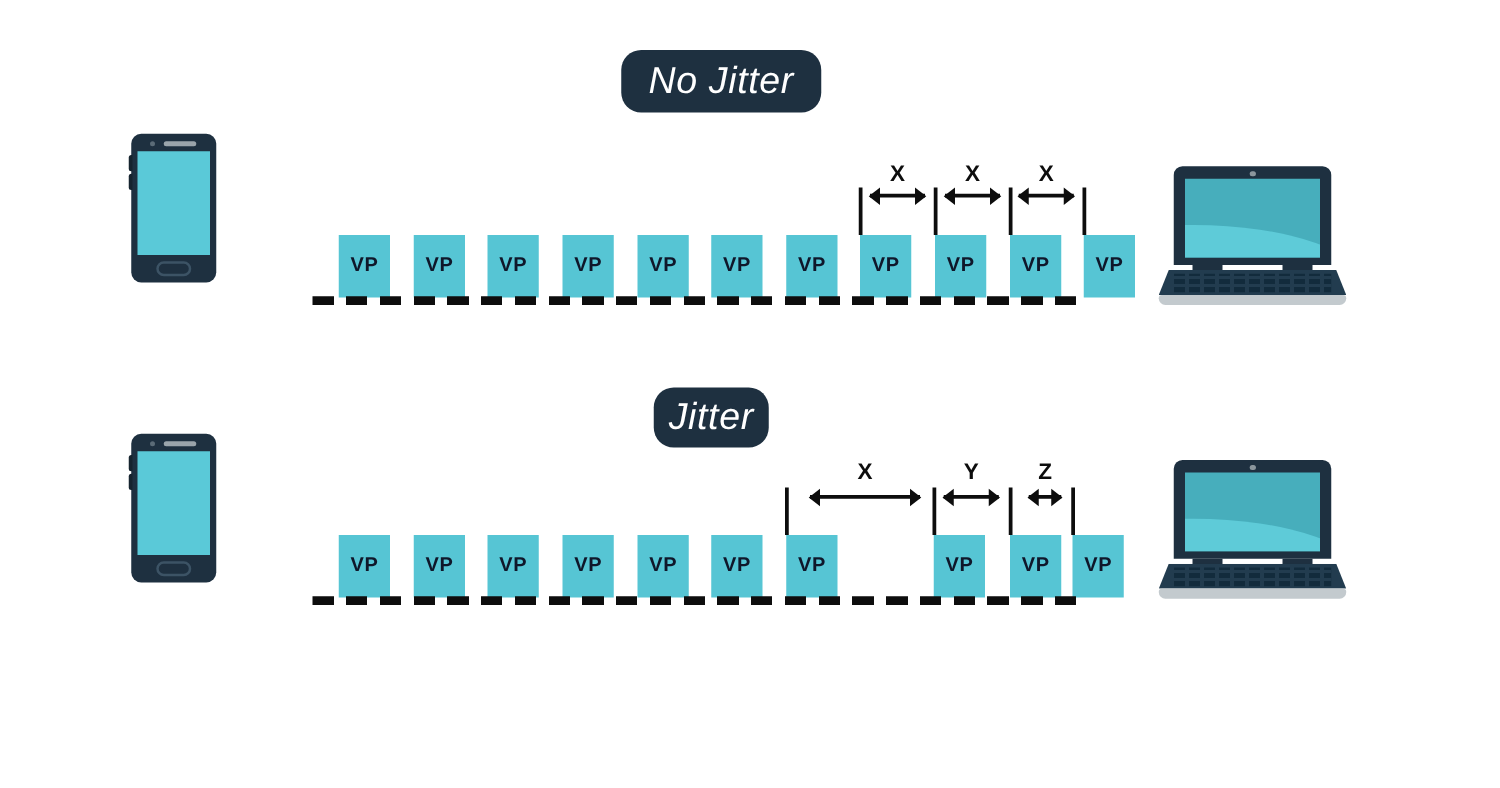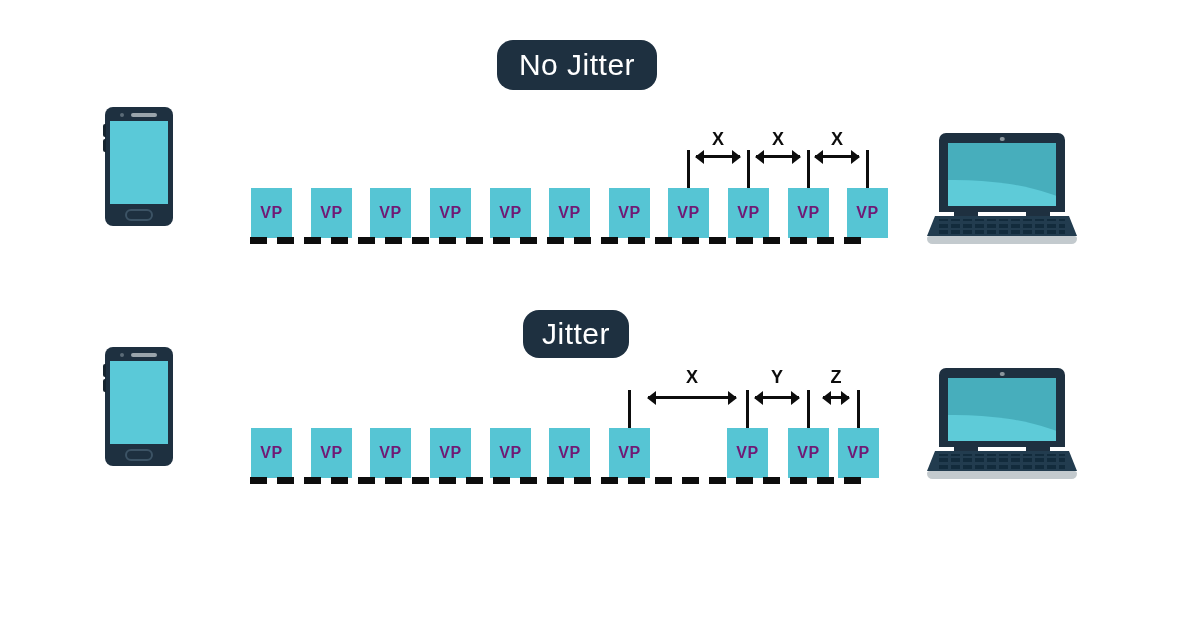--- a/index.html
+++ b/index.html
@@ -2,25 +2,25 @@
 <html><head>
 <meta charset="utf-8">
 <style>
   * { margin:0; padding:0; box-sizing:border-box; }
   html,body { background:#ffffff; }
   body { font-family:"Liberation Sans","DejaVu Sans",sans-serif; }
   .canvas { position:relative; width:1200px; height:630px; background:#ffffff; overflow:hidden; margin:0 auto; }
 
   
   .badge { position:absolute; background:#1e3040; color:#ffffff; display:flex; align-items:center; justify-content:center; white-space:nowrap; }
-  .title-badge { border-radius:16px; font-size:30px; font-weight:500; letter-spacing:0.5px; }
+  .title-badge { border-radius:16px; font-size:30px; font-weight:500; letter-spacing:0.5px;font-style:italic; }
   .caption-badge { border-radius:13px; font-size:16.5px; font-weight:400; }
 
   
-  .vp { position:absolute; width:41px; height:50px; background:#56c5d4; color:#701a75; font-weight:bold; font-size:16px; letter-spacing:0.5px; display:flex; align-items:center; justify-content:center; }
+  .vp { position:absolute; width:41px; height:50px; background:#56c5d4; color:#0f172a; font-weight:bold; font-size:16px; letter-spacing:0.5px; display:flex; align-items:center; justify-content:center;margin-left:20px; }
 
   
   .dashline { position:absolute; height:7px; width:620px; left:250px;
     background:repeating-linear-gradient(90deg,#0d0d0d 0 17px,transparent 17px 27px); }
 
   
   .tick { position:absolute; width:3px; height:38px; background:#0d0d0d; }
   .harrow { position:absolute; height:3px; background:#0d0d0d; }
   .harrow::before { content:""; position:absolute; left:-1px; top:-5.5px; width:0; height:0;
     border-right:9px solid #0d0d0d; border-top:7px solid transparent; border-bottom:7px solid transparent; }
@@ -100,21 +100,21 @@
     <div class="lt-screen">
       <div class="lt-cam"></div>
       <div class="lt-display"></div>
     </div>
     <div class="lt-hinge h1"></div>
     <div class="lt-hinge h2"></div>
     <div class="lt-deck"></div>
     <div class="lt-bar"></div>
   </div>
 
-  <div class="badge title-badge" style="left:523px; top:310px; width:106px; height:48px;">
+  <div class="badge title-badge" style="left:523px; top:310px; width:92px; height:48px;">
     <span>Jitter</span>
   </div>
 
   <div class="phone" style="left:105px; top:347px;">
     <div class="ph-cam"></div>
     <div class="ph-speaker"></div>
     <div class="ph-screen"></div>
     <div class="ph-home"></div>
     <div class="ph-btn b1"></div>
     <div class="ph-btn b2"></div>

